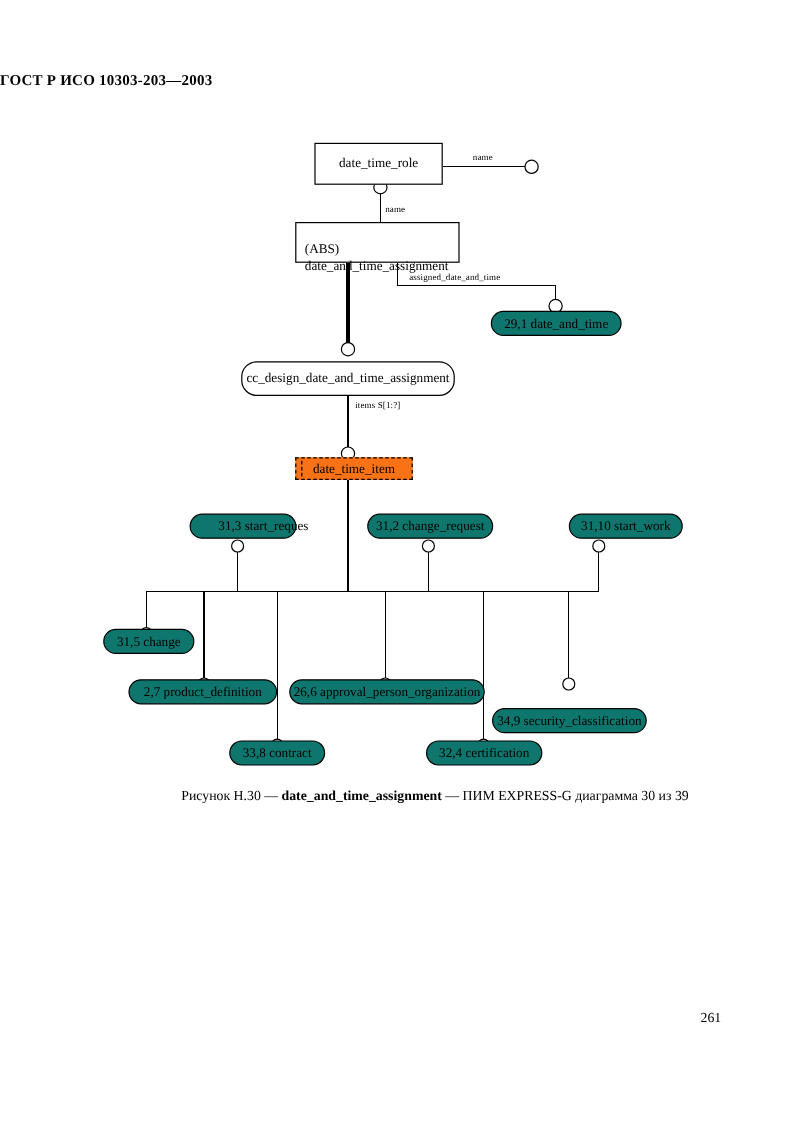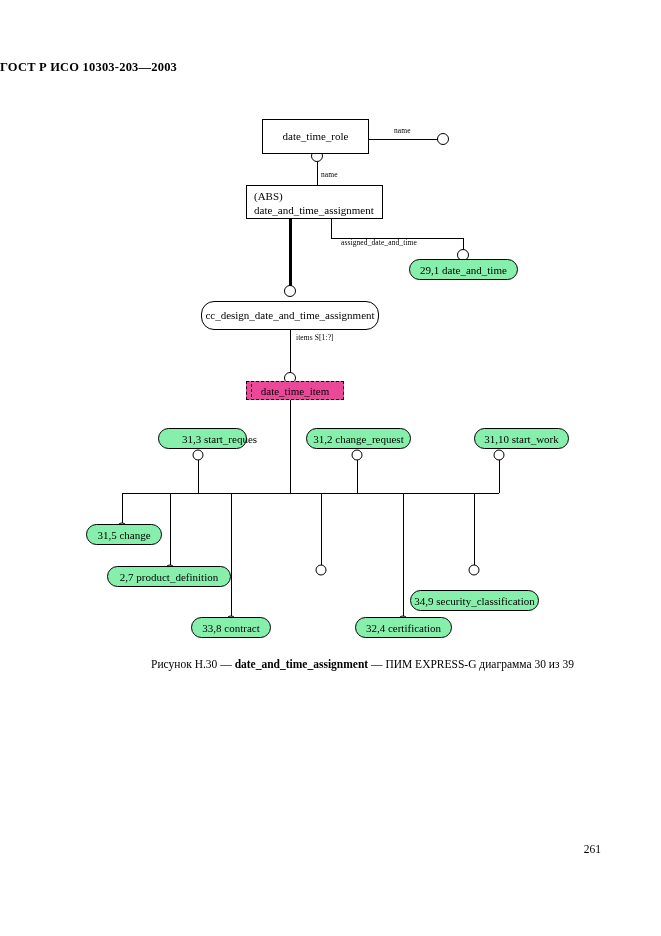--- a/index.html
+++ b/index.html
@@ -57,50 +57,50 @@
   }
   .ent-box .lbl {
     display: block;
   }
   .ent-box.centered {
     display: flex;
     align-items: center;
     justify-content: center;
   }
   .ent-box.padded {
-    padding: 4px 0 0 7px;
+    padding: 16px 0 0 7px;
   }
 
   
   .sel-box {
     position: absolute;
     box-sizing: border-box;
     border: 1px dashed #000;
-    background: #ec4899;
+    background: #f97316;
     font-size: 11px;
     display: flex;
     align-items: center;
     justify-content: center;
     white-space: nowrap;
   }
   .sel-box .inner-tick {
     position: absolute;
     left: 4px;
     top: 2px;
     bottom: 2px;
     border-left: 1px dashed #000;
   }
 
   
   .ref-oval {
     position: absolute;
     box-sizing: border-box;
     border: 1px solid #000;
     border-radius: 999px;
-    background: #86efac;
+    background: #0f766e;
     font-size: 11px;
     display: flex;
     align-items: center;
     justify-content: center;
     white-space: nowrap;
     padding: 0 9px;
   }
 
   
   .edge-lbl {
@@ -228,38 +228,41 @@
     </div>
 
     <div class="ref-oval" style="left:86px; top:524px; width:76px; height:21px;">
       <span>31,5 change</span>
     </div>
 
     <div class="ref-oval" style="left:107px; top:566px; width:124px; height:21px;">
       <span>2,7 product_definition</span>
     </div>
 
+    <div class="ref-oval" style="left:241px; top:566px; width:163px; height:21px;">
+      <span>26,6 approval_person_organization</span>
+    </div>
 
     <div class="ref-oval" style="left:410px; top:590px; width:129px; height:21px;">
       <span>34,9 security_classification</span>
     </div>
 
     <div class="ref-oval" style="left:191px; top:617px; width:80px; height:21px;">
       <span>33,8 contract</span>
     </div>
 
     <div class="ref-oval" style="left:355px; top:617px; width:97px; height:21px;">
       <span>32,4 certification</span>
     </div>
 
     <div class="edge-lbl" style="left:394px; top:126px;">name</div>
 
     <div class="edge-lbl" style="left:321px; top:170px;">name</div>
 
-    <div class="edge-lbl" style="left:341px; top:226px;margin-top:12px;">assigned_date_and_time</div>
+    <div class="edge-lbl" style="left:341px; top:226px;">assigned_date_and_time</div>
 
     <div class="edge-lbl" style="left:296px; top:333px;">items S[1:?]</div>
 
   </div>
 
   <div class="caption">
     <span>Рисунок Н.30 — </span><b>date_and_time_assignment</b><span> — ПИМ EXPRESS-G диаграмма 30 из 39</span>
   </div>
 
   <div class="folio">261</div>

